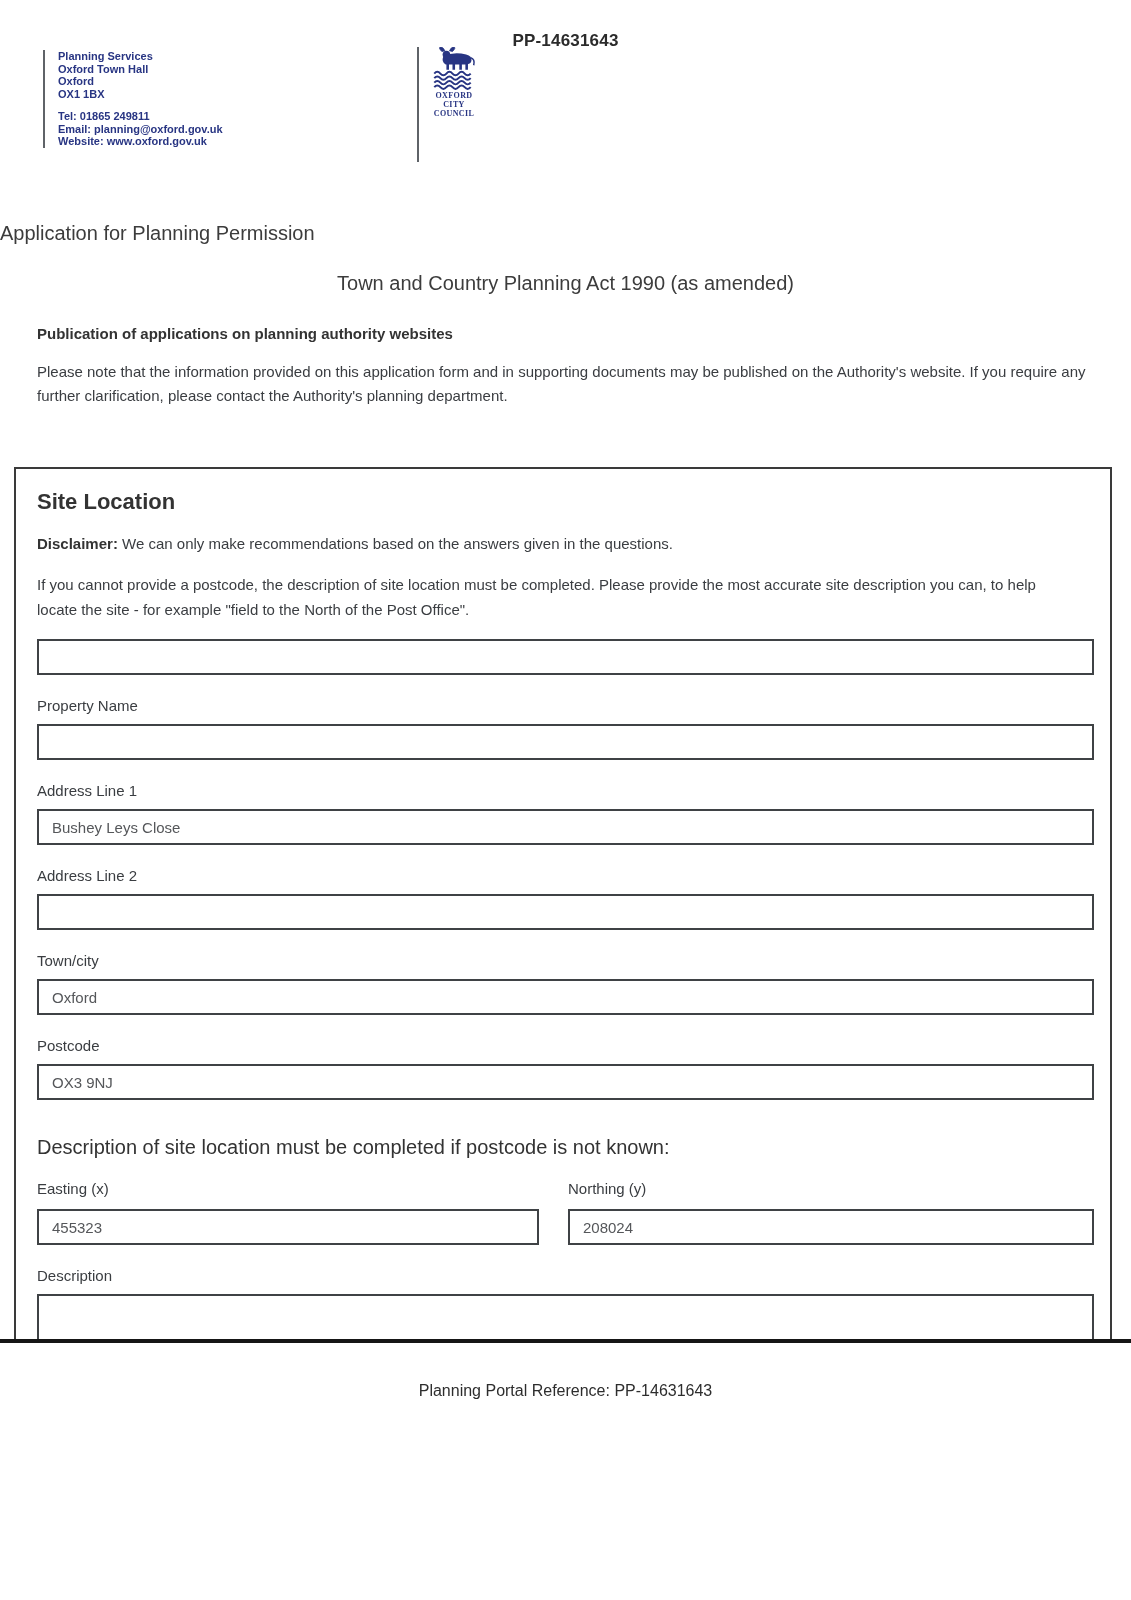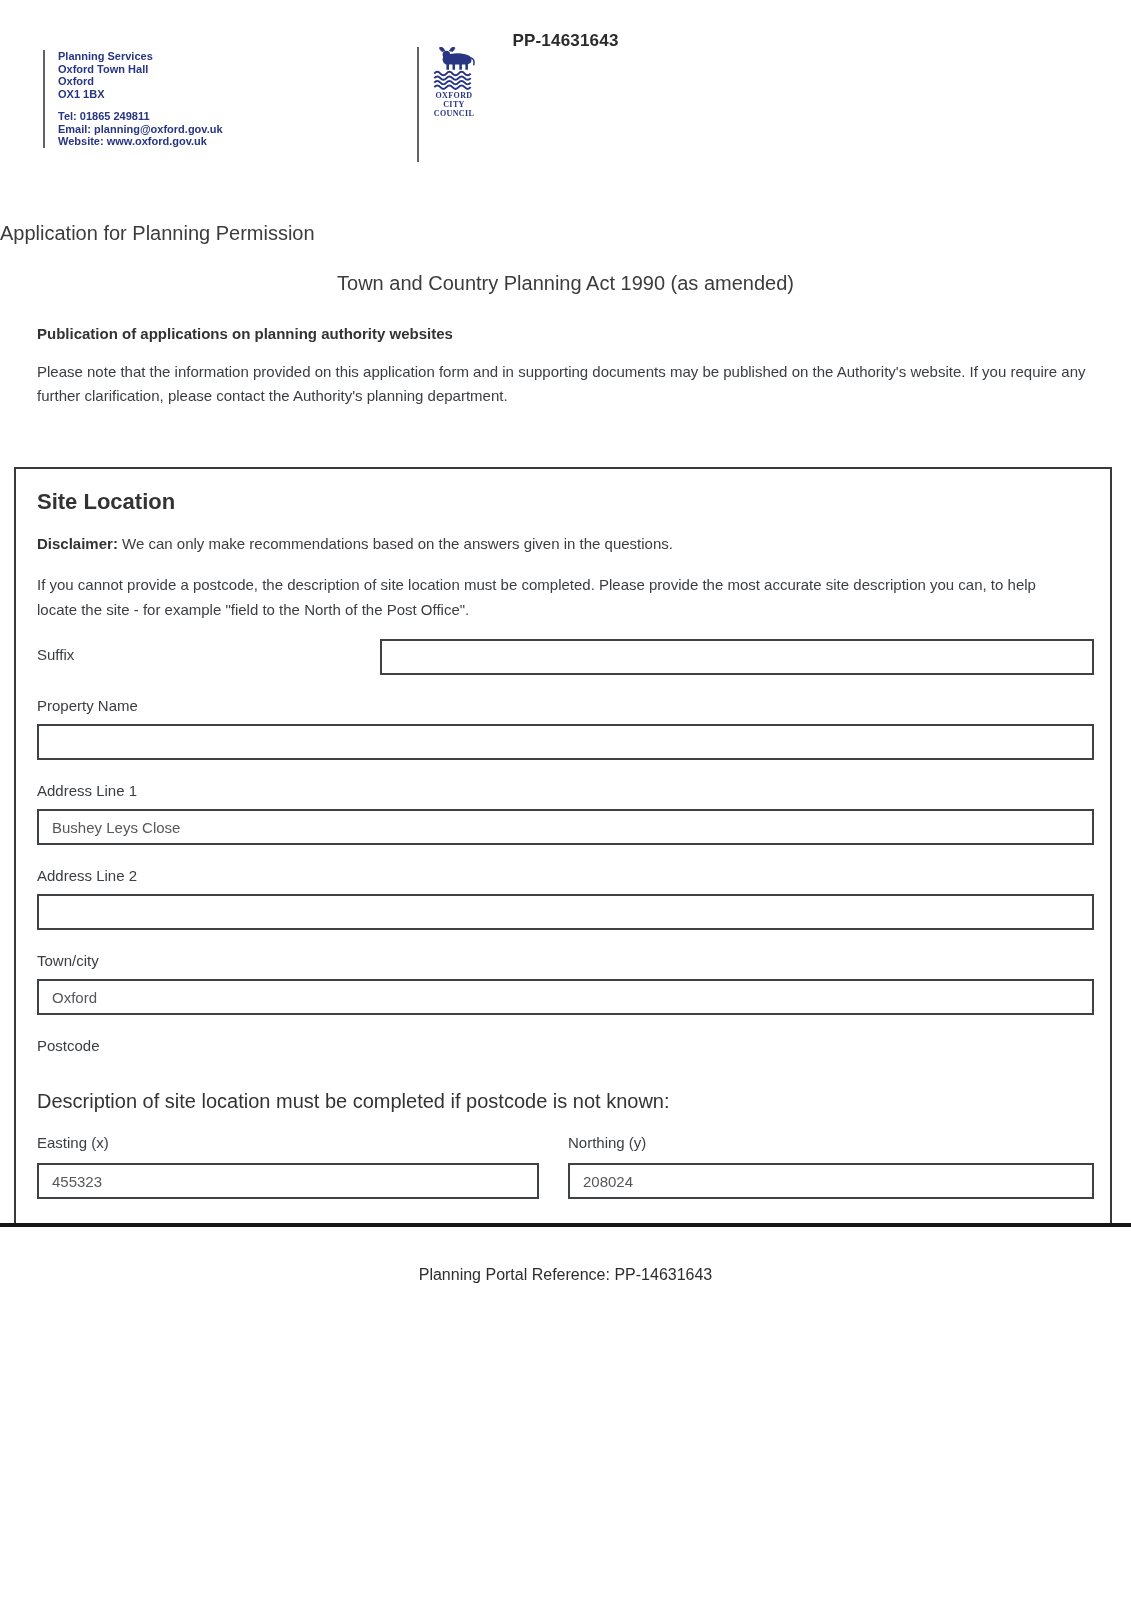--- a/index.html
+++ b/index.html
@@ -43,21 +43,21 @@
   .content-pad { padding: 0 37px; }
   .pub-heading { margin-top: 30px; font-size: 15px; font-weight: bold; color: #333; }
   .pub-body { margin-top: 18px; font-size: 15px; line-height: 24px; color: #3a3d41; max-width: 1050px; }
 
   
   .site-box {
     margin: 59px 19px 0 14px;
     border: 2px solid #3a3a3a;
     border-bottom: none;
     padding: 18px 16px 0 21px;
-    height: 756px;           
+    height: 872px;           
     overflow: hidden;
   }
   .site-heading { font-size: 22px; font-weight: bold; color: #333; margin-top: 2px; }
   .disclaimer { margin-top: 18px; font-size: 15px; line-height: 22px; }
   .disclaimer b { color: #333; }
   .site-intro { margin-top: 17px; font-size: 15px; line-height: 25px; max-width: 1035px; }
 
   .field-label { font-size: 15px; color: #3a3d41; }
   .fld {
     display: block; background: #fff;
@@ -162,21 +162,20 @@
 
 <section class="site-box">
   <h2 class="site-heading">Site Location</h2>
 
   <p class="disclaimer"><b>Disclaimer:</b><span> We can only make recommendations based on the answers given in the questions.</span></p>
 
   <p class="site-intro">If you cannot provide a postcode, the description of site location must be completed. Please provide the most accurate site description you can, to help locate the site - for example "field to the North of the Post Office".</p>
 
 
   <div class="inline-row">
-    <label class="field-label">Suffix</label>
     <input class="fld" type="text" value="" style="">
   </div>
 
   <div class="stack-row">
     <label class="field-label">Property Name</label>
     <input class="fld" type="text" value="" style="">
   </div>
 
   <div class="stack-row">
     <label class="field-label">Address Line 1</label>
@@ -189,20 +188,21 @@
   </div>
 
 
   <div class="stack-row">
     <label class="field-label">Town/city</label>
     <input class="fld" type="text" value="Oxford" style="">
   </div>
 
   <div class="stack-row">
     <label class="field-label">Postcode</label>
+    <input class="fld" type="text" value="OX3 9NJ" style="">
   </div>
 
   <h3 class="desc-heading">Description of site location must be completed if postcode is not known:</h3>
 
   <div class="coord-row">
     <div class="coord-col-a">
       <label class="field-label">Easting (x)</label>
       <input class="fld" type="text" value="455323" style="">
     </div>
     <div class="coord-col-b">

